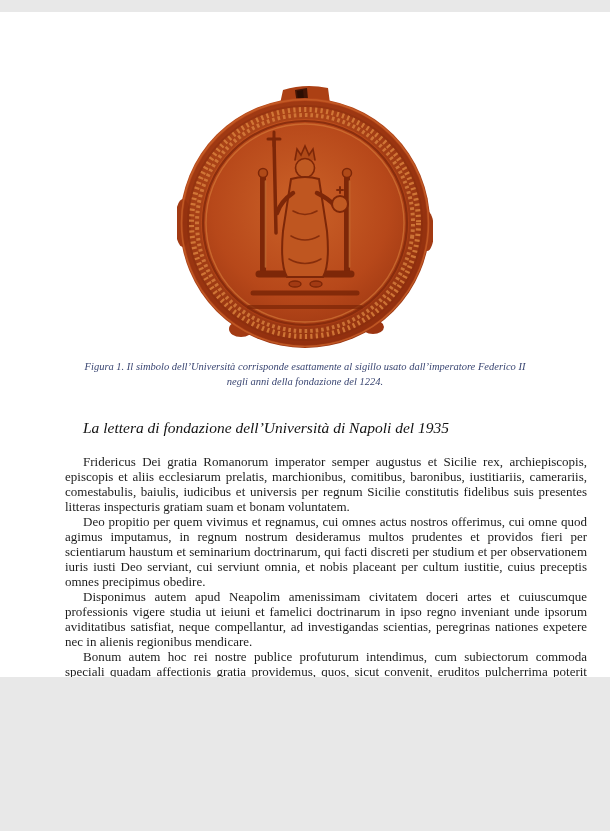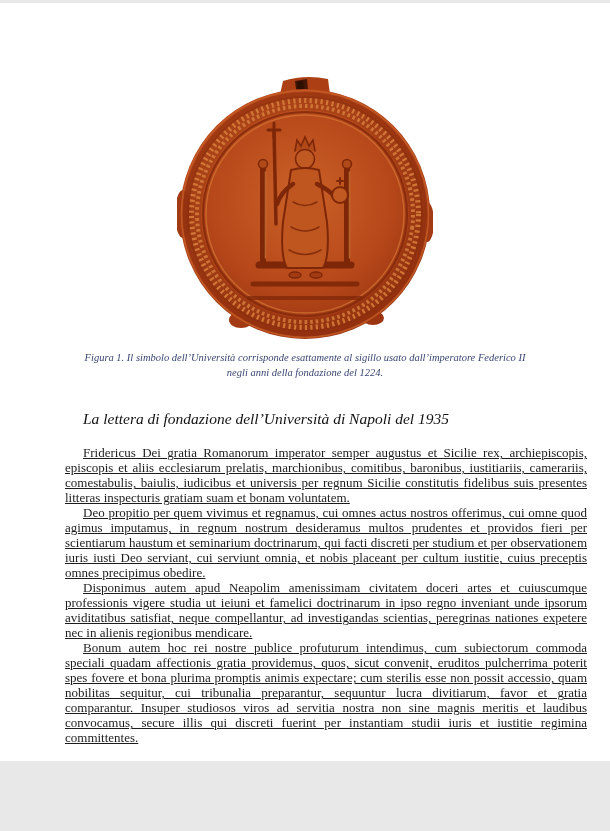--- a/index.html
+++ b/index.html
@@ -1,19 +1,19 @@
 <!DOCTYPE html>
 <html><head>
 <meta charset="utf-8">
 <style>
   html,body{margin:0;padding:0;background:#e8e8e8;}
   .page{
     position:relative;
-    width:610px;height:758px;
-    margin:3px auto;
+    width:610px;height:665px;
+    margin:12px auto;
     background:#ffffff;
     overflow:hidden;
     font-family:"Liberation Serif","DejaVu Serif",serif;
     color:#1c1c1c;
   }
   .seal-wrap{
     width:256px;
     margin:69px auto 0 auto;
   }
   .seal-wrap svg{display:block;}
@@ -34,21 +34,20 @@
   }
   .article-body{
     margin:17px 23px 0 65px;
   }
   .article-body p{
     margin:0;
     font-size:13px;
     line-height:15px;
     text-align:justify;
     text-indent:18px;
-    text-decoration:underline;
   }
 </style>
 </head>
 <body>
 
 <div class="page">
 
   <div class="seal-wrap">
     <svg width="256" height="268" viewBox="0 0 256 268" aria-hidden="true">
       <defs>

